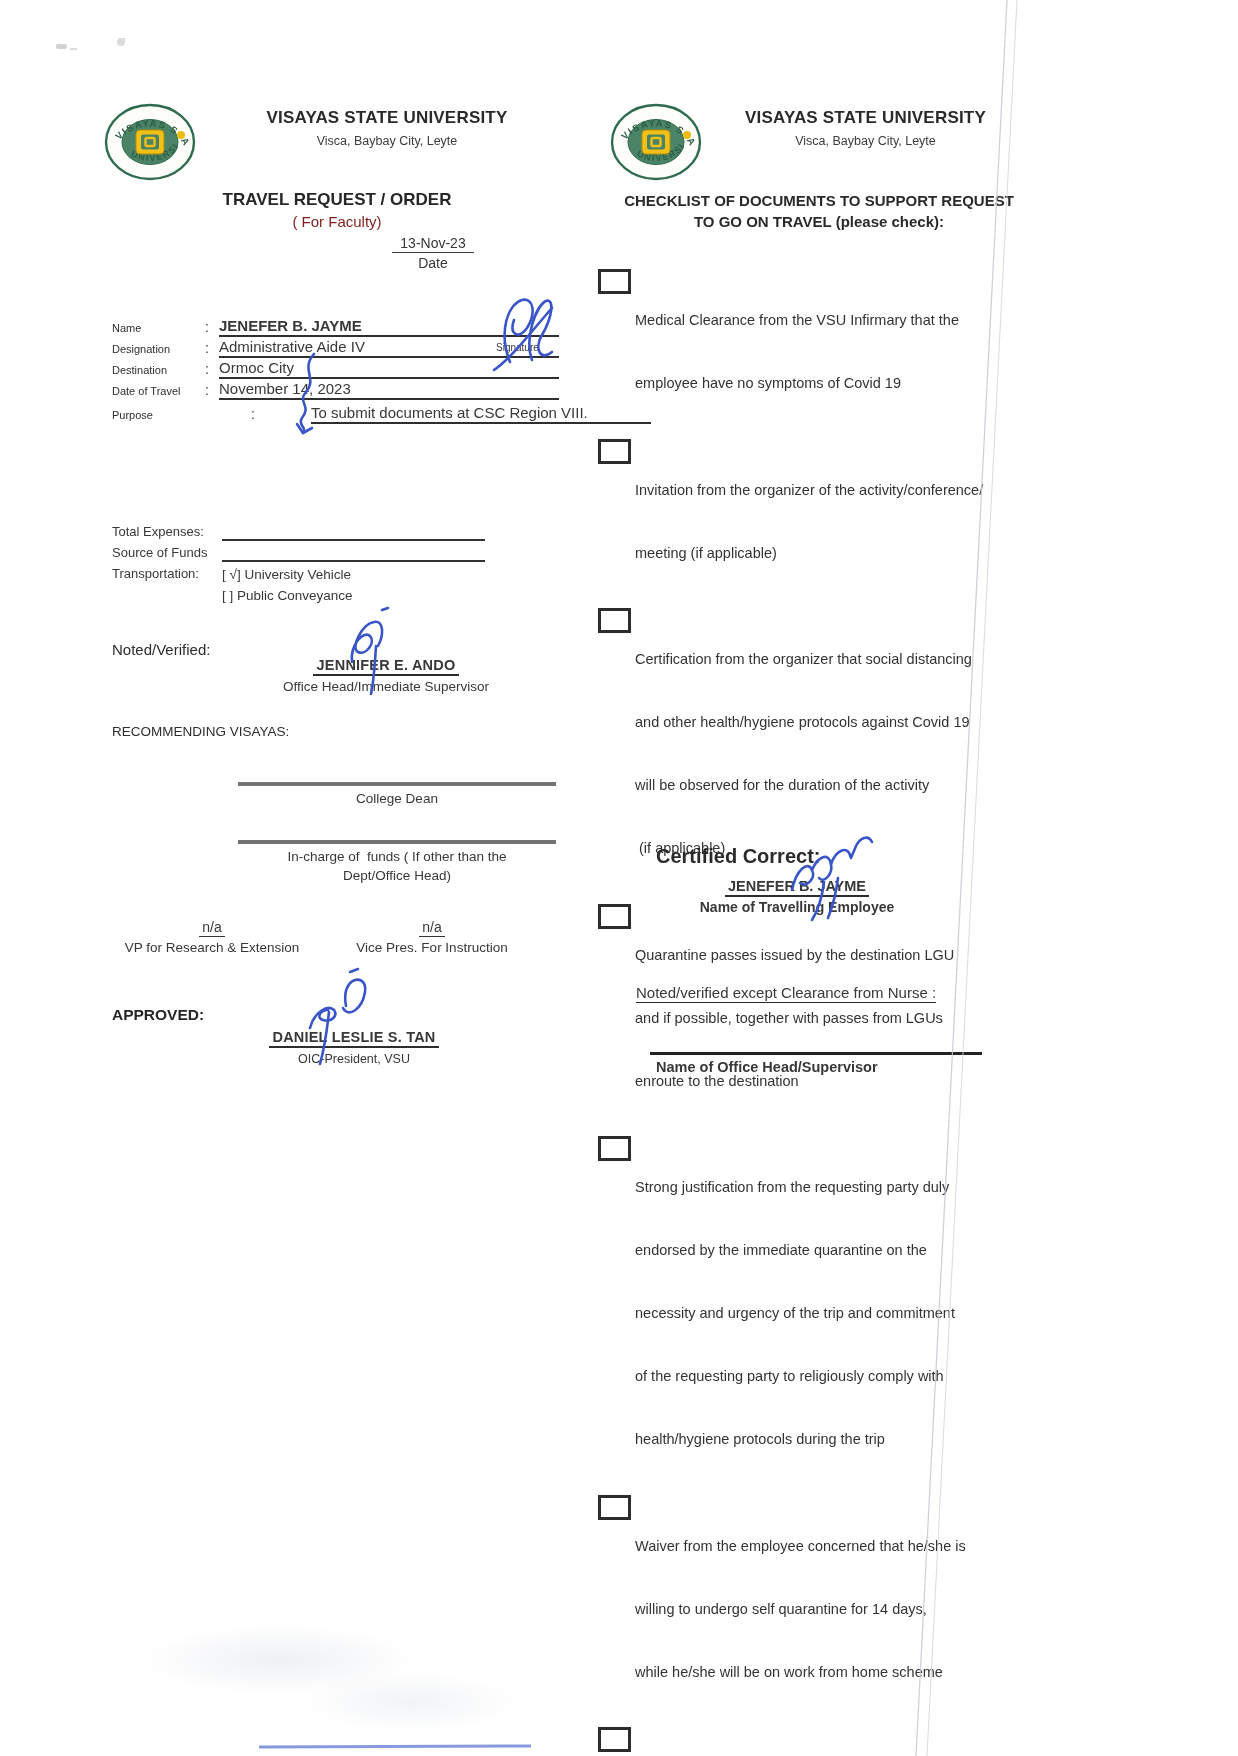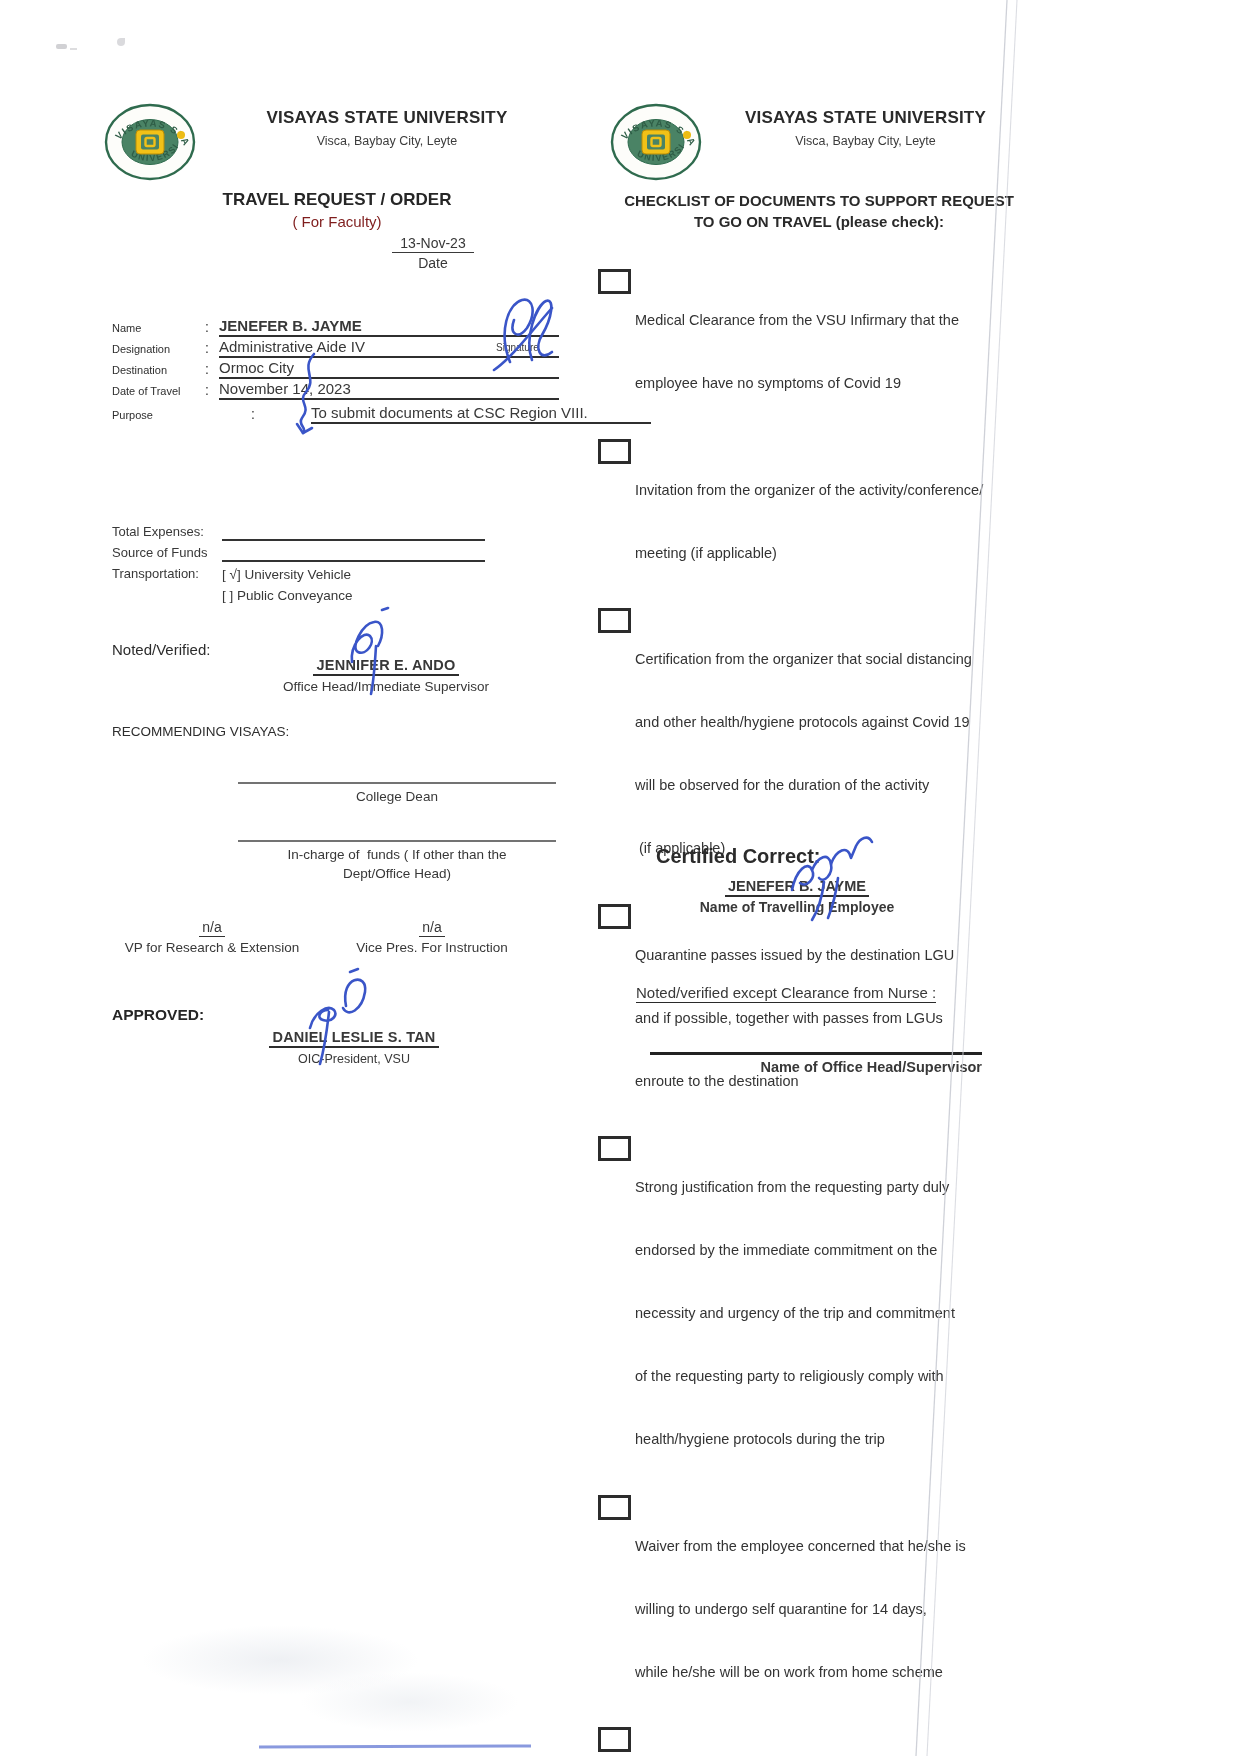--- a/index.html
+++ b/index.html
@@ -28,21 +28,21 @@
   
   .erow{display:flex;align-items:flex-end;height:21px;}
   .elab{width:110px;font-size:13px;padding-bottom:2px;}
   .eline{width:263px;border-bottom:2px solid #333;height:15px;}
   .eopt{font-size:13.5px;line-height:21px;white-space:pre-wrap;}
 
   .section-label{font-size:15px;color:#2c2c2c;}
   .small-caps-label{font-size:13.5px;color:#2e2e2e;}
   .sig-name{font-size:14.5px;font-weight:bold;border-bottom:2px solid #2d2d2d;display:inline-block;padding:0 4px 1px 4px;letter-spacing:.2px;}
   .sig-title{font-size:13.5px;margin-top:3px;}
-  .rule-block{border-top:2px solid #737373;}
+  .rule-block{border-top:4px solid #737373;}
   .rule-label{font-size:13.5px;padding-top:3px;line-height:19px;white-space:pre-wrap;}
   .na-val{font-size:14px;border-bottom:1.6px solid #333;display:inline-block;padding:0 3px 1px 3px;}
   .na-lab{font-size:13.5px;margin-top:3px;}
   .approved-label{font-size:15.5px;font-weight:bold;color:#262626;}
   .oic-title{font-size:12.5px;margin-top:4px;}
 
   
   .chk-title{font-size:15px;font-weight:bold;line-height:21px;color:#2a2a2a;}
   .chk-item{display:flex;margin-bottom:1.5px;}
   .chk-box{flex:0 0 auto;width:27px;height:19px;border:3.5px solid #2c2c2c;margin-right:4px;margin-top:1px;background:#fff;}
@@ -260,21 +260,21 @@
       <div>Quarantine passes issued by the destination LGU</div>
       <div>and if possible, together with passes from LGUs</div>
       <div>enroute to the destination</div>
     </div>
   </div>
 
   <div class="chk-item">
     <span class="chk-box"></span>
     <div class="chk-text">
       <div>Strong justification from the requesting party duly</div>
-      <div>endorsed by the immediate commitment on the</div>
+      <div>endorsed by the immediate quarantine on the</div>
       <div>necessity and urgency of the trip and commitment</div>
       <div>of the requesting party to religiously comply with</div>
       <div>health/hygiene protocols during the trip</div>
     </div>
   </div>
 
   <div class="chk-item">
     <span class="chk-box"></span>
     <div class="chk-text">
       <div>Waiver from the employee concerned that he/she is</div>
@@ -304,21 +304,21 @@
   <path d="M40,44 C46,30 57,26 59,38 C61,48 52,58 47,52"></path>
   <path d="M59,38 C64,24 76,18 79,32 L84,20 C88,12 96,8 100,16"></path>
   <path d="M52,56 C50,72 45,86 40,94"></path>
   <path d="M66,52 C64,68 60,82 56,92"></path>
 </svg>
 
 <div class="abs" style="left:636px;top:984px;">
   <span class="noted-exc">Noted/verified except Clearance from Nurse :</span>
 </div>
 
-<div class="abs head-rule" style="left:650px;top:1052px;width:332px;text-align:right;">
+<div class="abs head-rule" style="left:650px;top:1052px;width:332px;">
   <div class="head-label">Name of Office Head/Supervisor</div>
 </div>
 
 <svg class="abs fold" style="left:0;top:0;" width="1238" height="1756" viewBox="0 0 1238 1756">
   <line x1="1007" y1="0" x2="916" y2="1756" stroke="#c7cad2" stroke-width="1.3" opacity="0.85"></line>
   <line x1="1017" y1="0" x2="927" y2="1756" stroke="#d3d5dc" stroke-width="1.1" opacity="0.8"></line>
 </svg>
 
 <div class="abs smudge" style="left:56px;top:44px;width:11px;height:5px;background:#9a9aa0;opacity:.45;border-radius:2px;"></div>
 <div class="abs smudge" style="left:70px;top:48px;width:7px;height:2px;background:#aaaab0;opacity:.4;"></div>

